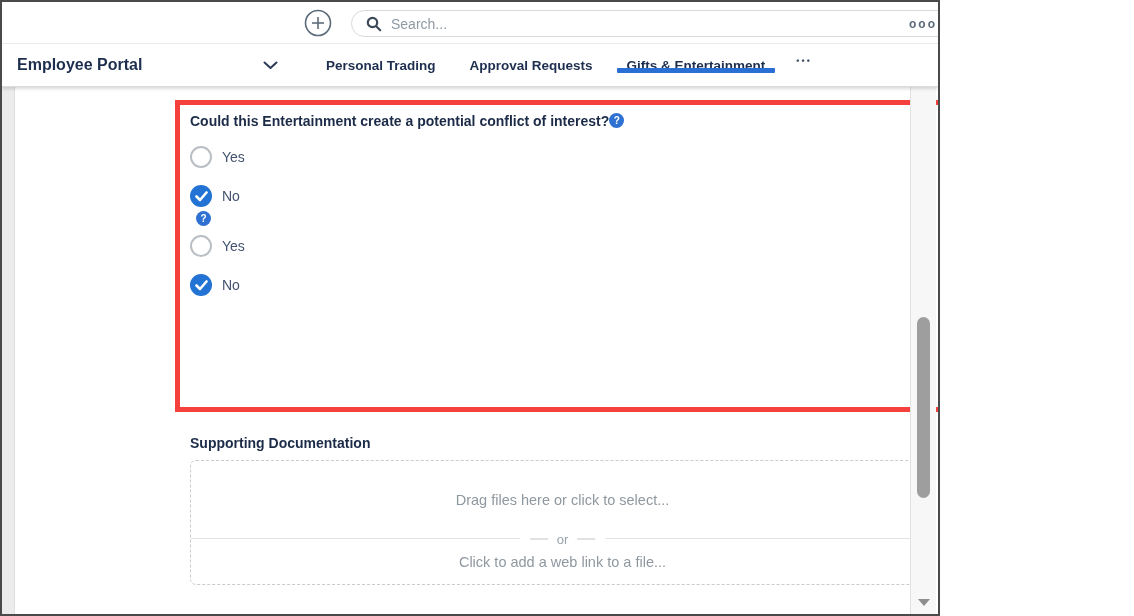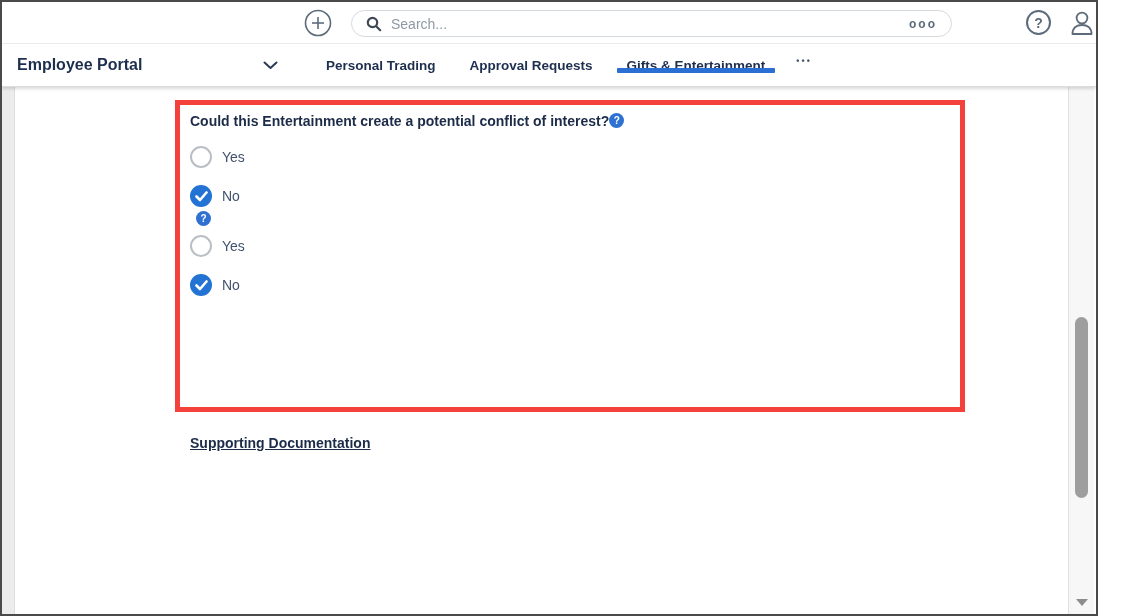--- a/index.html
+++ b/index.html
@@ -1,18 +1,18 @@
 <!DOCTYPE html>
 <html><head>
 <meta charset="utf-8">
 <style>
   * { margin:0; padding:0; box-sizing:border-box; }
   body { font-family:"Liberation Sans", sans-serif; background:#fff; }
   .screen{
-    position:relative; width:1098px; height:616px; overflow:hidden;
+    position:relative; width:940px; height:616px; overflow:hidden;
     border:2px solid #4a4a4a; background:#eab308;
   }
 
   
   .topbar{ position:absolute; top:0; left:0; right:0; height:42px; background:#fff;
            border-bottom:1px solid #e9ebee; z-index:5; }
   .plus-btn{ position:absolute; left:302px; top:7px; width:28px; height:28px; cursor:pointer; }
   .searchbar{ position:absolute; left:349px; top:8px; width:601px; height:27px;
               border:1px solid #d5dade; border-radius:14px; background:#fff;
               display:flex; align-items:center; padding:0 14px; gap:9px; }
@@ -61,21 +61,21 @@
   .radio{ width:22px; height:22px; border-radius:50%; background:#fff;
           border:2px solid #babfc5; flex:0 0 auto; }
   .radio.checked{ border:none; background:#2273d3; display:flex; align-items:center;
           justify-content:center; }
   .radio-label{ font-size:14px; color:#42526e; }
   .q2-help{ margin-top:3px; }
   .q2-radios .radio-row.first{ margin-top:11px; }
 
   
   .doc-label{ position:absolute; left:175px; top:348px; font-size:14px; font-weight:700;
-              color:#1c2b47;text-decoration:underline; }
+              color:#1c2b47; }
   .doc-box{ position:absolute; left:175px; top:373px; width:745px; height:125px;
             border:1px dashed #cbcbcb; border-radius:6px; display:flex;
             flex-direction:column; background:#fff; }
   .dropzone{ flex:1; display:flex; align-items:center; justify-content:center; cursor:pointer; }
   .muted{ color:#8f979f; font-size:14.5px; }
   .or-row{ position:relative; height:1px; background:#e3e3e3; overflow:visible; }
   .or-chip{ position:absolute; left:50%; top:50%; transform:translate(-50%,-50%);
             background:#fff; padding:0 10px; display:flex; align-items:center; gap:9px; }
   .or-chip i{ display:block; width:18px; height:1px; background:#c3c3c3; }
   .or-text{ color:#98a0a8; font-size:13px; }
@@ -173,20 +173,35 @@
               <svg width="13" height="11" viewBox="0 0 13 11">
                 <polyline points="1.5,5.5 5,9 11.5,1.5" fill="none" stroke="#ffffff" stroke-width="2.6" stroke-linecap="round" stroke-linejoin="round"></polyline>
               </svg>
             </span>
             <span class="radio-label">No</span>
           </div>
         </div>
       </div>
 
       <div class="doc-label">Supporting Documentation</div>
+      <div class="doc-box">
+        <div class="dropzone">
+          <span class="muted">Drag files here or click to select...</span>
+        </div>
+        <div class="or-row">
+          <span class="or-chip">
+            <i></i>
+            <span class="or-text">or</span>
+            <i></i>
+          </span>
+        </div>
+        <div class="weblink">
+          <span class="muted">Click to add a web link to a file...</span>
+        </div>
+      </div>
     </div>
 
     <div class="scrollzone">
       <div class="thumb"></div>
       <div class="scroll-arrow"></div>
     </div>
   </div>
 
 </div>
 

